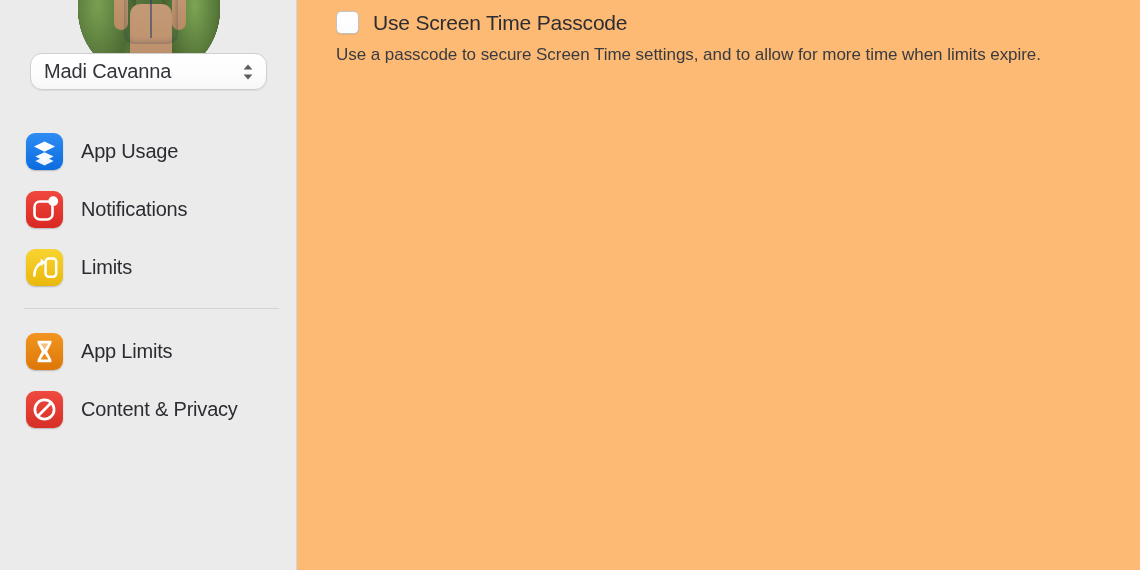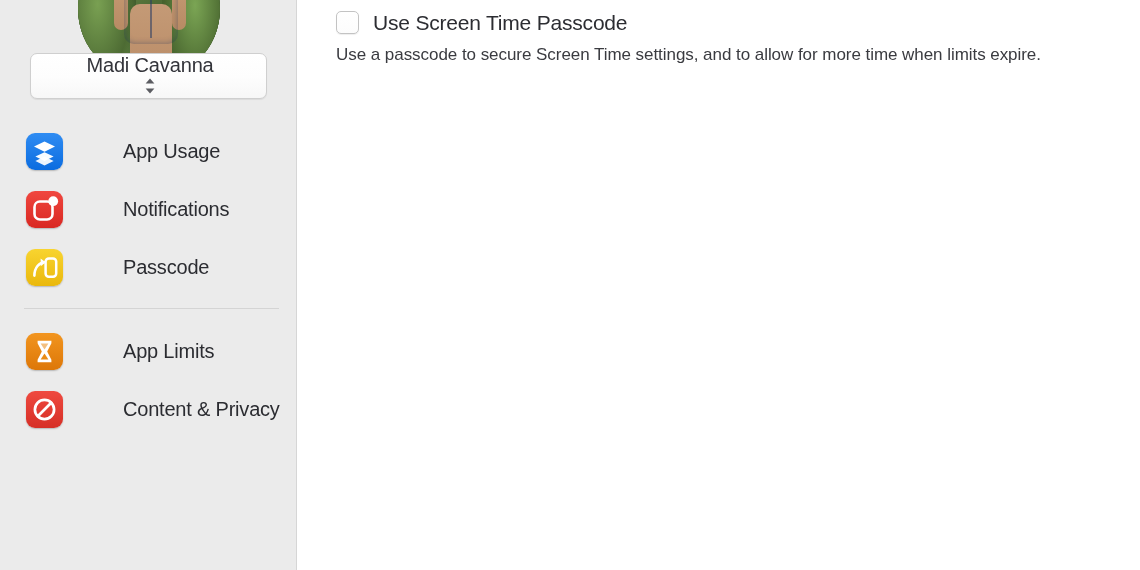--- a/index.html
+++ b/index.html
@@ -101,31 +101,30 @@
     background: linear-gradient(180deg, #c99e78 0%, #b88b64 100%);
     border-radius: 8px;
   }
 
   
   .popup-button {
     position: absolute;
     left: 30px;
     top: 53px;
     width: 237px;
-    height: 46px;
+    height: 37px;
     box-sizing: border-box;
     background: linear-gradient(180deg, #ffffff 0%, #fdfdfd 52%, #f7f7f7 100%);
     border: 1px solid #cfcfcf;
-    border-radius: 7px;
+    border-radius: 12px;
     box-shadow: 0 1px 1px rgba(0,0,0,.07), inset 0 1px 0 #ffffff;
     display: flex;
     align-items: center;
     padding: 0 10px 0 13px;
     cursor: default;
-    flex-direction: column;
   }
   .popup-label {
     flex: 1;
     font-size: 20px;
     color: #33343a;
     letter-spacing: -0.15px;
     white-space: nowrap;
     overflow: hidden;
   }
   .popup-chevrons {
@@ -143,21 +142,20 @@
     top: 122px;
     width: 297px;
   }
   .side-item {
     display: flex;
     align-items: center;
     height: 58px;
     padding-left: 26px;
     box-sizing: border-box;
     cursor: default;
-    gap: 42px;
   }
   .side-item-label {
     margin-left: 18px;
     font-size: 20px;
     color: #2b2c31;
     letter-spacing: -0.2px;
     white-space: nowrap;
   }
   .side-sep {
     margin: 12px 18px 13px 24px;
@@ -174,21 +172,21 @@
     box-shadow: 0 1px 1.5px rgba(0,0,0,.22);
     overflow: hidden;
   }
   .sicon svg { position: absolute; inset: 0; }
 
   
   .content {
     position: relative;
     flex: 1;
     height: 570px;
-    background: #ffffff;
+    background: #fdba74;
   }
 
   .checkbox-row {
     position: absolute;
     left: 39px;
     top: 10px;
     display: flex;
     align-items: flex-start;
   }
   .checkbox {
@@ -279,21 +277,21 @@
         </div>
 
         <div class="side-item">
           <span class="sicon" style="background:linear-gradient(180deg,#f8d430 0%,#eab80c 100%);">
             <svg width="37" height="37" viewBox="0 0 37 37">
               <rect x="19.6" y="9.4" width="10.6" height="18.4" rx="3.2" fill="none" stroke="#ffffff" stroke-width="2.5"></rect>
               <path d="M8.4 26.6 C8.4 18.4 13.4 13.6 18.2 13.2" fill="none" stroke="#ffffff" stroke-width="2.6" stroke-linecap="round"></path>
               <path d="M14.6 9.6 L19.6 13.3 L14.8 17.3 Z" fill="#ffffff"></path>
             </svg>
           </span>
-          <span class="side-item-label">Passcode</span>
+          <span class="side-item-label">Limits</span>
         </div>
       </div>
 
       <div class="side-sep"></div>
 
       <div>
 
 
         <div class="side-item">
           <span class="sicon" style="background:linear-gradient(180deg,#f2951f 0%,#dd7708 100%);">

